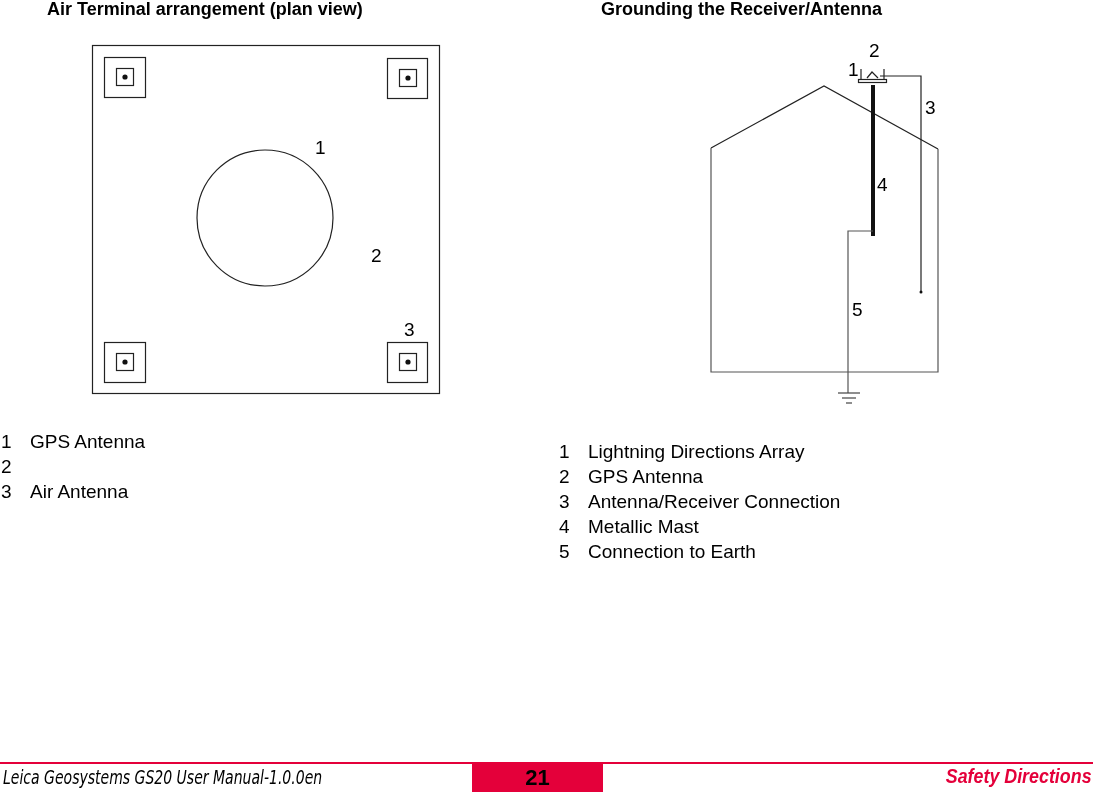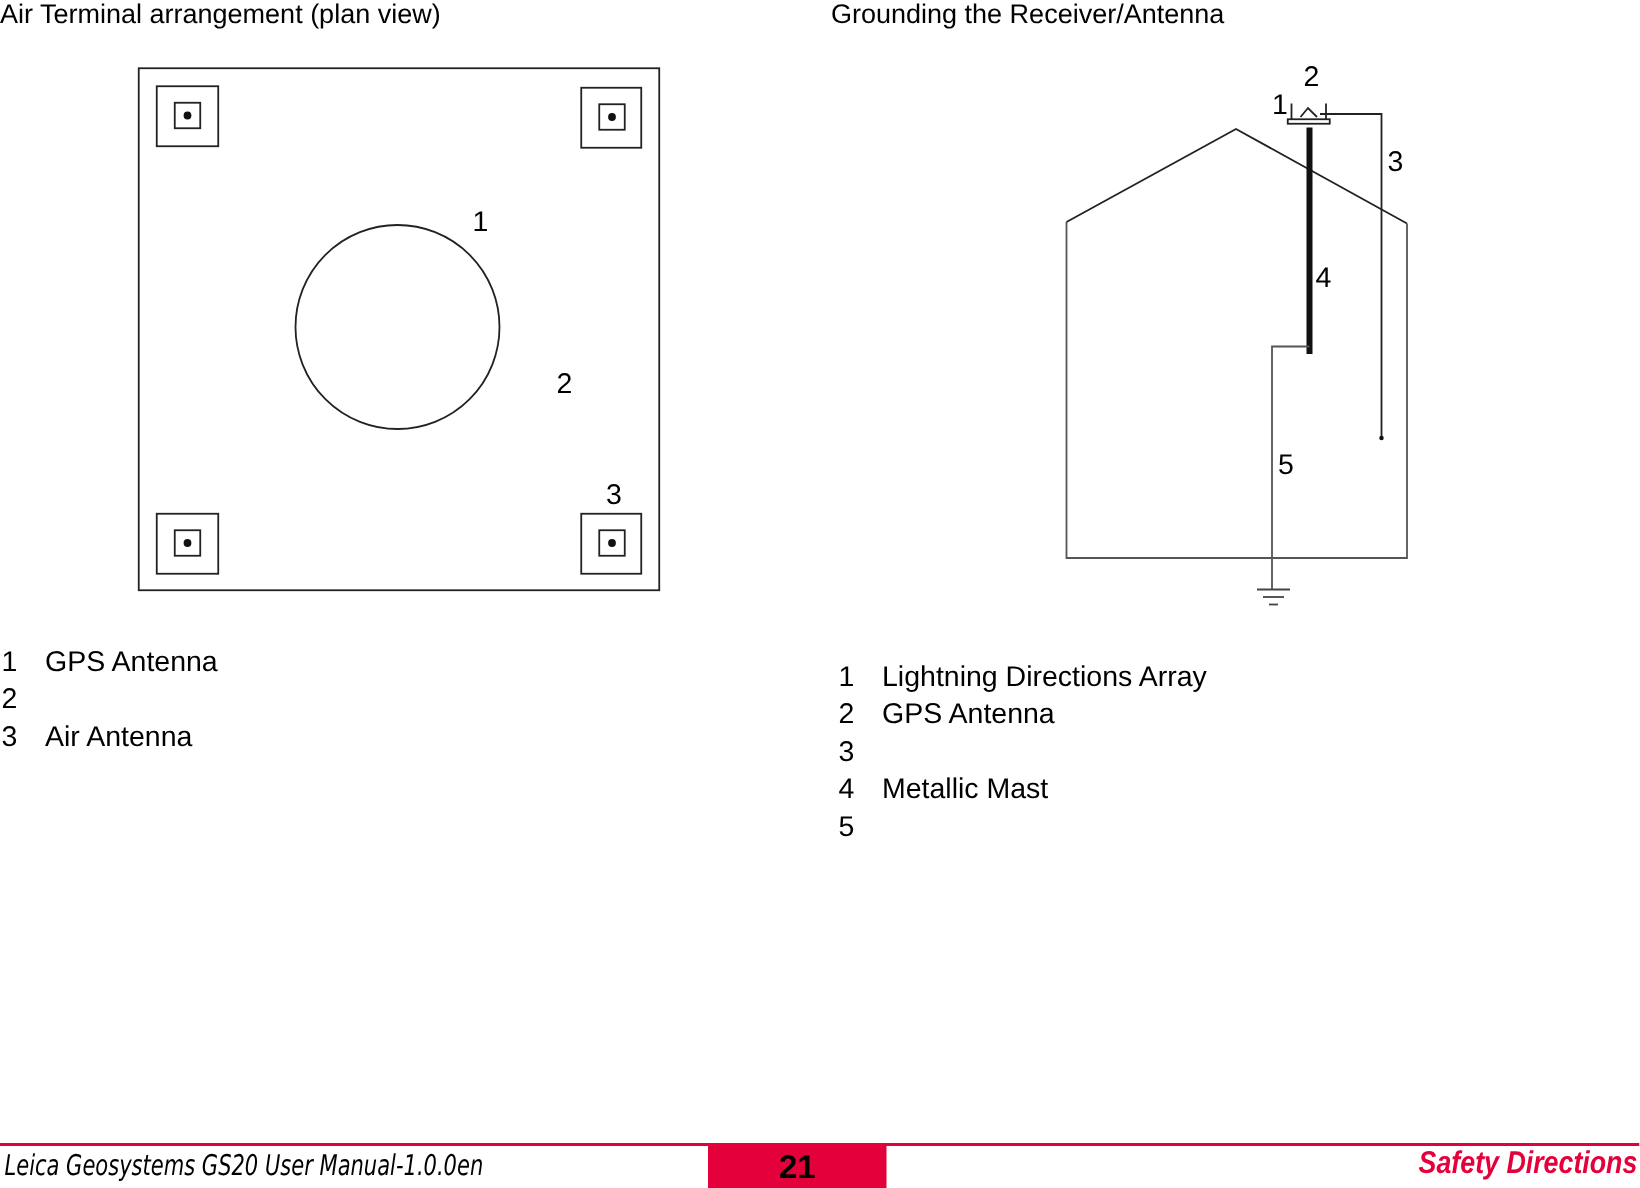--- a/index.html
+++ b/index.html
@@ -1,25 +1,25 @@
 <!DOCTYPE html>
 <html><head>
 <meta charset="utf-8">
 <style>
   html, body { margin:0; padding:0; background:#ffffff; }
   body { width:1093px; height:792px; position:relative; overflow:hidden; font-family:"Liberation Sans", sans-serif; color:#000; }
-  .heading { position:absolute; font-weight:normal; font-size:18px; top:-1px; }
+  .heading { position:absolute; font-weight:bold; font-size:18px; top:-1px;margin-left:47px; }
   .legend { position:absolute; font-size:19px; line-height:25px; }
   .legend .row { display:flex; }
   .legend .num { width:29px; }
   svg { position:absolute; left:0; top:0; }
   .svglabel { font-family:"Liberation Sans", sans-serif; font-size:19px; fill:#000; }
   .footer-line { position:absolute; left:0; top:762px; width:1093px; height:2px; background:#e4003a; }
   .footer-left { position:absolute; left:3px; top:766px; font-family:"DejaVu Sans Condensed","DejaVu Sans", sans-serif; font-style:italic; font-size:19px; transform:scaleX(0.82); transform-origin:left; }
-  .footer-page { position:absolute; left:472px; top:764px; width:119px; height:28px; background:#e4003a; color:#000; font-weight:bold; font-size:22px; text-align:center; line-height:28px; }
+  .footer-page { position:absolute; left:472px; top:764px; width:131px; height:28px; background:#e4003a; color:#000; font-weight:bold; font-size:22px; text-align:center; line-height:28px; }
   .footer-right { position:absolute; right:1px; top:764px; font-weight:bold; font-style:italic; font-size:21px; color:#e4003a; transform:scaleX(0.85); transform-origin:right; }
 </style>
 </head>
 <body>
 
 <div class="heading" style="left:0px;">Air Terminal arrangement (plan view)</div>
 <div class="heading" style="left:554px;">Grounding the Receiver/Antenna</div>
 
 <svg width="1093" height="792">
 
@@ -86,26 +86,28 @@
   <div class="row">
       <span class="num">1</span>
       <span>Lightning Directions Array</span>
     </div>
   <div class="row">
       <span class="num">2</span>
       <span>GPS Antenna</span>
     </div>
   <div class="row">
       <span class="num">3</span>
+      <span>Antenna/Receiver Connection</span>
     </div>
   <div class="row">
       <span class="num">4</span>
       <span>Metallic Mast</span>
     </div>
   <div class="row">
       <span class="num">5</span>
+      <span>Connection to Earth</span>
     </div>
 </div>
 
 <div class="footer-line"></div>
 <div class="footer-left">Leica Geosystems GS20 User Manual-1.0.0en</div>
 <div class="footer-page">21</div>
 <div class="footer-right">Safety Directions</div>
 
 </body></html>

